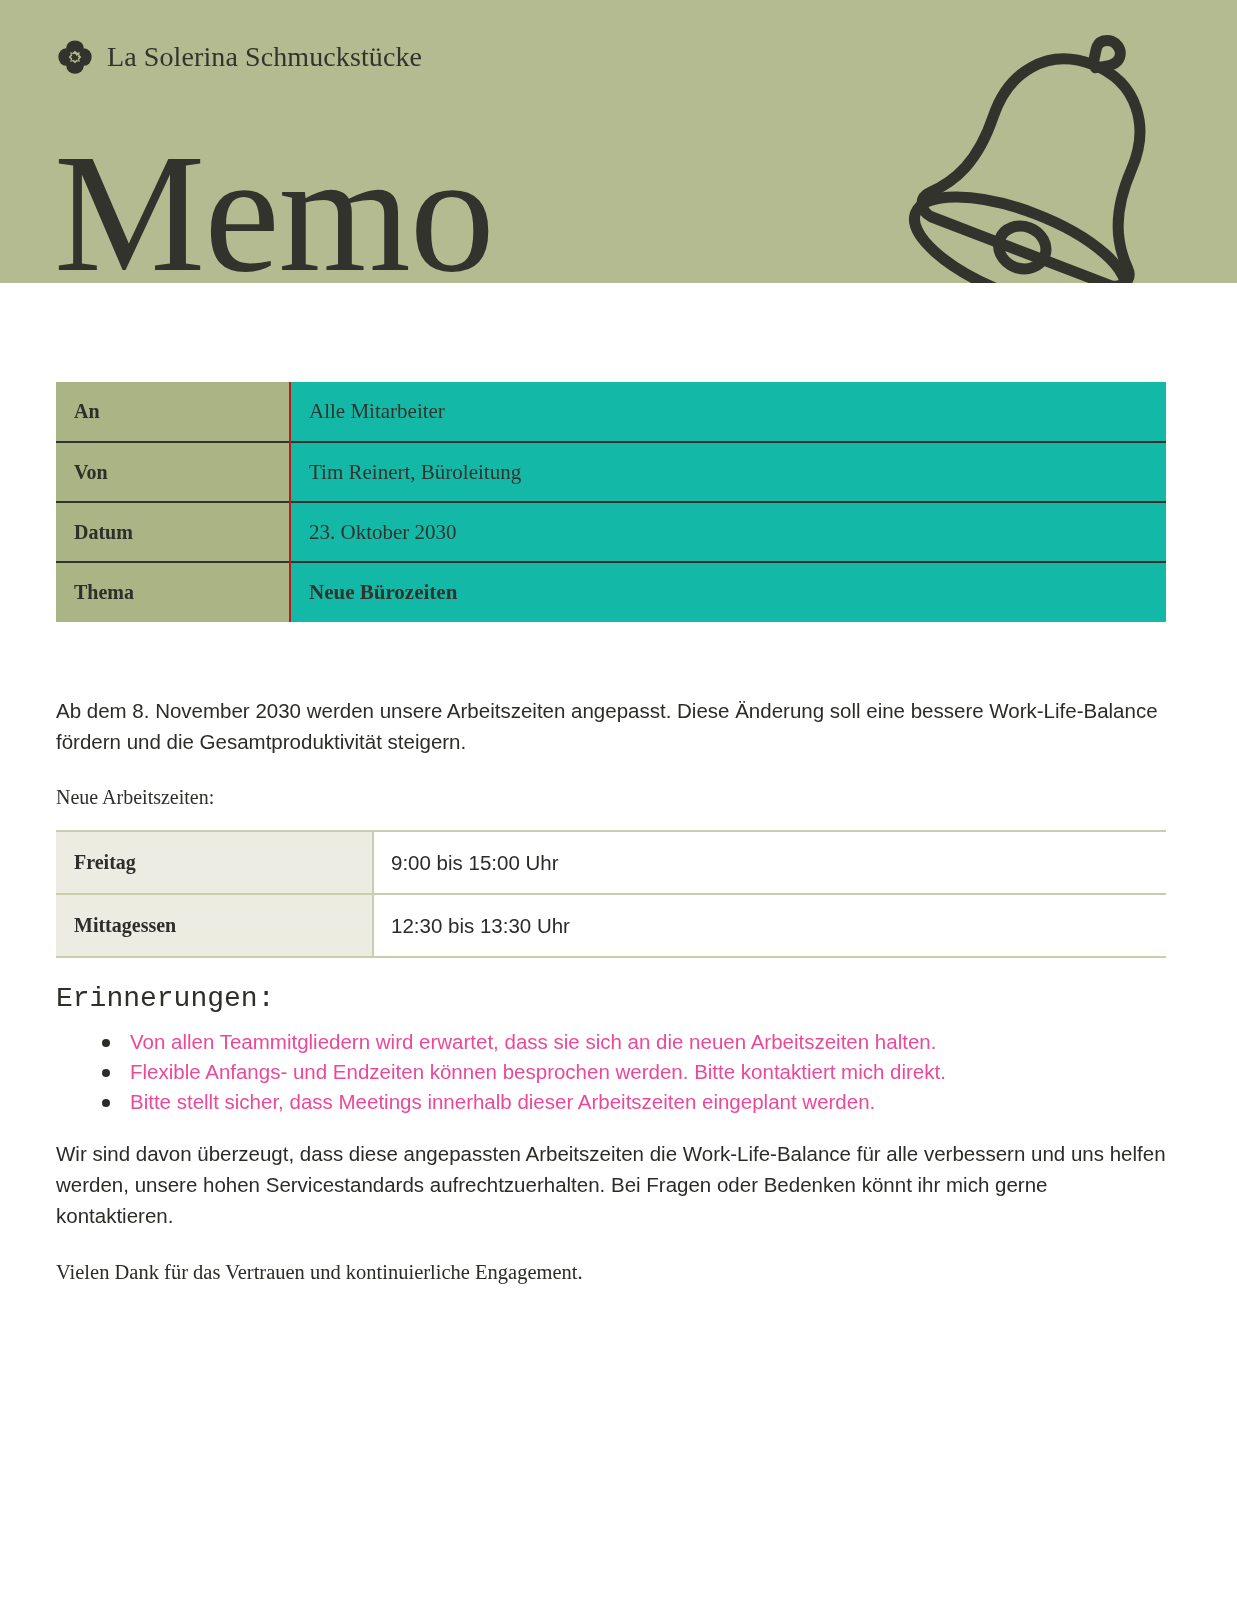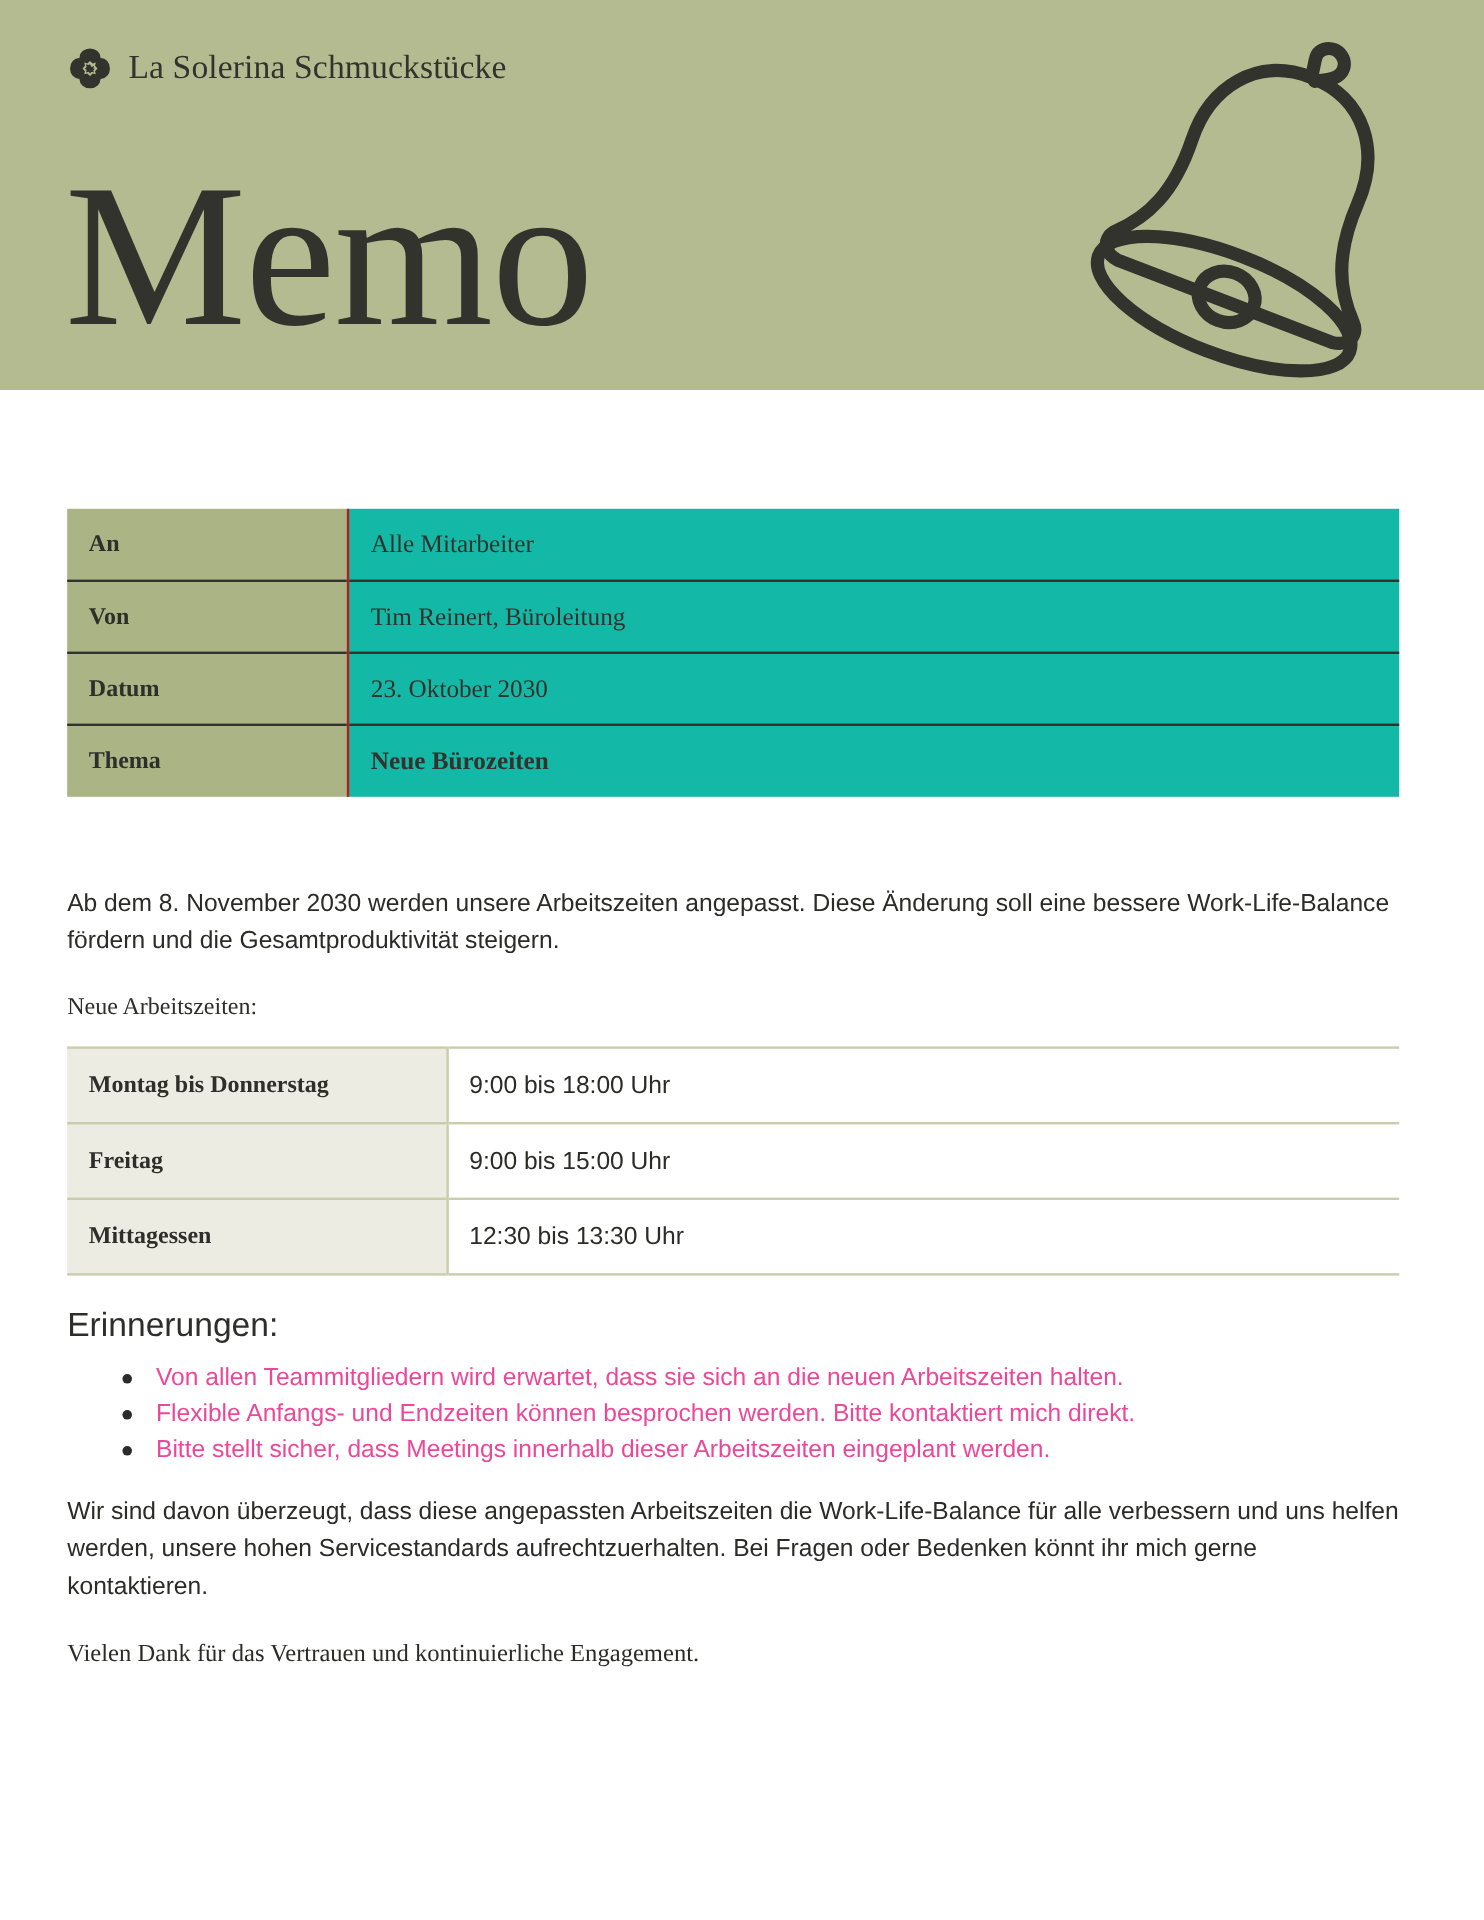--- a/index.html
+++ b/index.html
@@ -13,21 +13,21 @@
     font-family: "Liberation Sans", sans-serif;
     color: #2e2e2b;
     overflow: hidden;
     position: relative;
   }
 
   
   .header-band {
     position: relative;
     width: 1237px;
-    height: 325px;
+    height: 283px;
     background: #b4bb90;
     overflow: hidden;
   }
   .brand {
     position: absolute;
     left: 56px;
     top: 38px;
     display: flex;
     align-items: center;
     gap: 13px;
@@ -159,21 +159,21 @@
   .sched-value {
     background: #ffffff;
     font-size: 20.5px;
     color: #2b2b28;
     padding-left: 17px !important;
     box-sizing: border-box;
   }
 
   
   .reminders-heading {
-    font-family: Liberation Sans, sans-serif;
+    font-family: Liberation Mono, monospace;
     font-size: 28px;
     font-weight: 400;
     color: #2e2e2b;
     margin: 25px 0 0 0;
   }
   ul.bullets {
     margin: 13px 0 0 0;
     padding-left: 46px;
     list-style: none;
   }
@@ -284,24 +284,20 @@
     </tbody>
   </table>
 
   <p class="intro-para">Ab dem 8. November 2030 werden unsere Arbeitszeiten angepasst. Diese Änderung soll eine bessere Work-Life-Balance fördern und die Gesamtproduktivität steigern.</p>
 
   <h2 class="section-heading">Neue Arbeitszeiten:</h2>
 
   <table class="schedule-table">
     <tbody>
       <tr>
-        <td class="sched-label">Montag bis Donnerstag</td>
-        <td class="sched-value">9:00 bis 18:00 Uhr</td>
-      </tr>
-      <tr>
         <td class="sched-label">Freitag</td>
         <td class="sched-value">9:00 bis 15:00 Uhr</td>
       </tr>
       <tr>
         <td class="sched-label">Mittagessen</td>
         <td class="sched-value">12:30 bis 13:30 Uhr</td>
       </tr>
     </tbody>
   </table>
 

